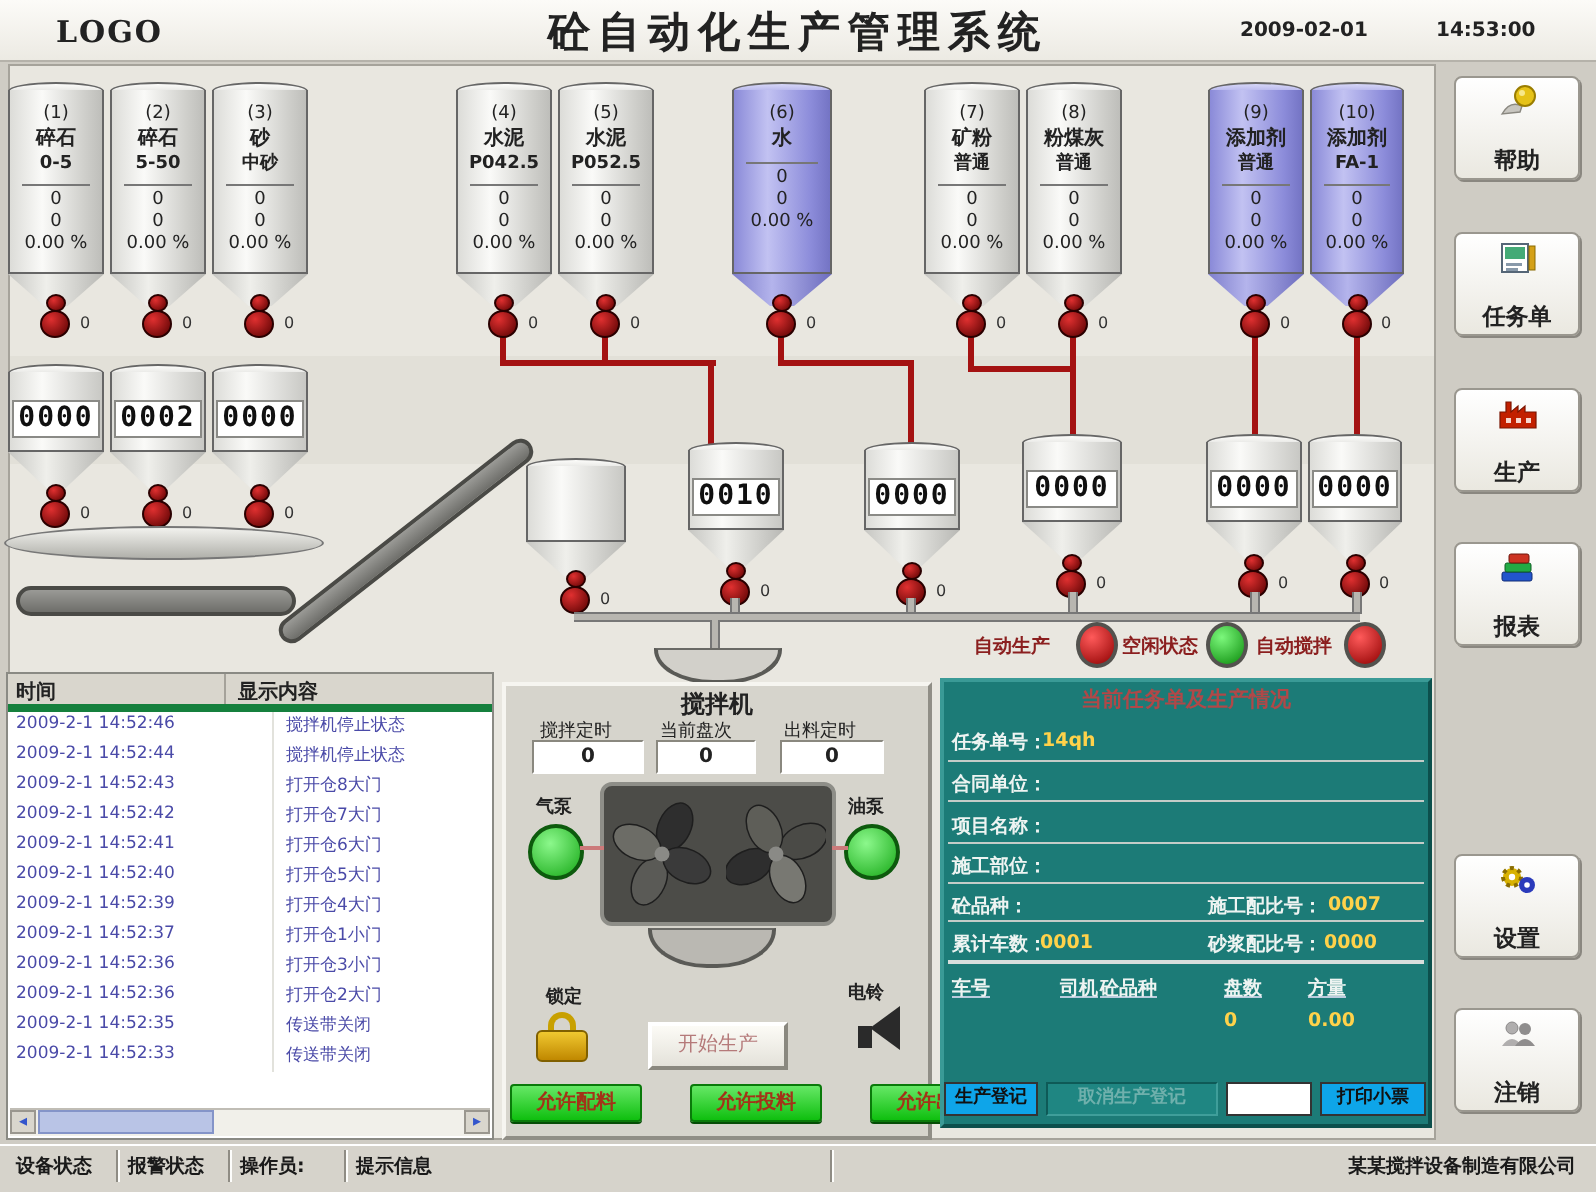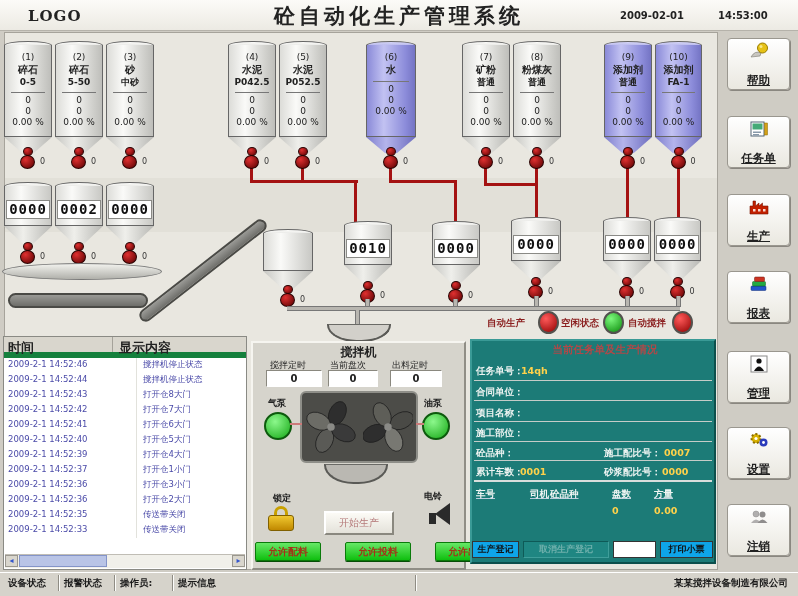--- a/index.html
+++ b/index.html
@@ -8,21 +8,21 @@
   
   #hdr{position:absolute;left:0;top:0;width:798px;height:30px;background:linear-gradient(#fcfbf8,#eceae3);border-bottom:1px solid #b5b2aa;}
   .logo{position:absolute;left:28px;top:7px;font:bold 15px "DejaVu Serif",serif;letter-spacing:1px;}
   .title{position:absolute;left:50%;top:2px;transform:translateX(-50%);font:bold 21px "DejaVu Serif",serif;letter-spacing:4px;white-space:nowrap;}
   .hdate{position:absolute;left:620px;top:10px;font:bold 10px "DejaVu Sans",sans-serif;}
   .htime{position:absolute;left:718px;top:10px;font:bold 10px "DejaVu Sans",sans-serif;}
   
   #main{position:absolute;left:4px;top:32px;width:714px;height:538px;background:#e9e7e0;border:1px solid #a6a39b;box-sizing:border-box;}
   .band{position:absolute;left:5px;top:178px;width:712px;height:54px;background:#e2e0d8;}
   
-  .sbtn{position:absolute;left:727px;width:63px;height:52px;background:linear-gradient(#ffffff,#eae8e0);border:1px solid #9a978f;border-radius:4px;box-shadow:1px 1px 0 #8a8780;display:flex;flex-direction:column;align-items:center;justify-content:center;gap:12px;cursor:pointer;box-sizing:border-box;text-decoration:underline;}
+  .sbtn{position:absolute;left:727px;width:63px;height:52px;background:linear-gradient(#ffffff,#eae8e0);border:1px solid #9a978f;border-radius:4px;box-shadow:1px 1px 0 #8a8780;display:flex;flex-direction:column;align-items:center;justify-content:center;gap:12px;cursor:pointer;box-sizing:border-box;}
   .sbtn svg{width:24px;height:20px;}
   .sbtn .lbl{font-size:11.5px;font-weight:bold;color:#222;}
   
   .silo{position:absolute;width:48px;}
   .scap{position:absolute;left:0;top:-4px;width:100%;height:9px;border:1px solid #666;border-radius:50%;background:linear-gradient(#fcfcfa,#d4d4d0);box-sizing:border-box;}
   .blue .scap{background:linear-gradient(#d6d6f8,#9a9ae0);}
   .sbody{position:relative;width:100%;height:92px;border:1px solid #666;border-top:none;box-sizing:border-box;display:flex;flex-direction:column;align-items:center;padding-top:7px;text-align:center;}
   .gray .sbody{background:linear-gradient(90deg,#dcdcd8,#fafaf8 35%,#d0d0cc 80%,#bebeba);}
   .blue .sbody{background:linear-gradient(90deg,#8a8ad8,#c2c2f2 35%,#8c8cda 80%,#7474c4);}
   .s-num{font-size:9px;line-height:11px;}
@@ -51,21 +51,21 @@
   .bowl{position:absolute;background:#d2d0ca;border:2px solid #5a5a56;border-top:1px solid #6a6a66;border-radius:0 0 46% 46%/0 0 95% 95%;box-sizing:border-box;}
   .pan{position:absolute;left:2px;top:263px;width:160px;height:17px;background:linear-gradient(#f2f2ee,#b0b0aa);border:1px solid #777;border-radius:50%;box-sizing:border-box;}
   .belt{position:absolute;background:linear-gradient(#9a9a96,#6e6e6a);border:2px solid #4a4a46;border-radius:8px;box-sizing:border-box;}
   
   .lamp{position:absolute;width:17px;height:19px;border-radius:50%;border:2px solid #53524e;box-sizing:content-box;}
   .lamp.red{background:radial-gradient(circle at 35% 30%,#ff5a5a,#8e0000);}
   .lamp.green{background:radial-gradient(circle at 35% 30%,#7cf87c,#0a8a0a);}
   .lamplbl{position:absolute;font-size:9.5px;font-weight:bold;color:#8b1f1f;white-space:nowrap;}
   
   .logp{position:absolute;left:3px;top:336px;width:244px;height:234px;background:#fff;border:1px solid #8a8a84;box-sizing:border-box;}
-  .loghead{display:flex;height:15px;background:#d9d6cd;border-bottom:6px solid #15803d;font-size:13px;font-weight:bold;color:#222;}
+  .loghead{display:flex;height:15px;background:#d9d6cd;border-bottom:4px solid #15803d;font-size:10px;font-weight:bold;color:#222;}
   .lh1{width:109px;border-right:1px solid #a5a29a;padding:2px 0 0 4px;box-sizing:border-box;}
   .lh2{flex:1;padding:2px 0 0 6px;}
   .lrow{display:flex;height:15px;font-size:8.5px;color:#4a4aa8;}
   .lc1{width:133px;padding:1px 0 0 4px;box-sizing:border-box;border-right:1px solid #e2e2dc;white-space:nowrap;overflow:hidden;}
   .lc2{flex:1;padding:1px 0 0 6px;white-space:nowrap;overflow:hidden;}
   .sbtrack{position:absolute;left:1px;right:1px;bottom:1px;height:13px;background:#f1f0ea;border-top:1px solid #c0bdb5;}
   .sbarrow{position:absolute;top:0;width:13px;height:12px;background:#d9d6cd;border:1px solid #9a978f;color:#3355cc;font-size:8px;line-height:10px;text-align:center;box-sizing:border-box;cursor:pointer;}
   .sbthumb{position:absolute;left:14px;top:0;width:88px;height:12px;background:#b9c4e6;border:1px solid #8494c8;box-sizing:border-box;cursor:pointer;}
   
   .mixp{position:absolute;left:251px;top:341px;width:215px;height:229px;background:#d6d4cc;border:2px solid;border-color:#f6f5f0 #908e86 #908e86 #f6f5f0;box-sizing:border-box;}
@@ -78,21 +78,21 @@
   .lockwrap{position:absolute;left:266px;top:506px;width:30px;}
   .shackle{width:14px;height:9px;border:3px solid #c8a000;border-bottom:none;border-radius:8px 8px 0 0;margin:0 auto;box-sizing:border-box;}
   .lockbody{width:26px;height:16px;background:linear-gradient(#f0c830,#c08800);border:1px solid #806000;border-radius:3px;margin:0 auto;box-sizing:border-box;}
   .startbtn{position:absolute;left:324px;top:511px;width:70px;height:24px;background:linear-gradient(#fcfbf6,#e4e2da);border:2px solid;border-color:#fff #8a887f #8a887f #fff;font-size:10px;color:#b57a7a;text-align:center;line-height:20px;box-sizing:border-box;cursor:pointer;}
   .spkbox{position:absolute;left:429px;top:513px;width:7px;height:11px;background:#2a2a2a;}
   .spkhorn{position:absolute;left:435px;top:503px;width:0;height:0;border-top:11px solid transparent;border-bottom:11px solid transparent;border-right:15px solid #2a2a2a;}
   .permits{position:absolute;left:255px;top:542px;display:flex;gap:24px;}
   .pbtn{width:66px;height:19px;background:linear-gradient(#66e866,#0fbf0f);border:1px solid #0a7a0a;border-radius:2px;box-shadow:0 1px 0 #064d06;font-size:10px;font-weight:bold;color:#a33318;text-align:center;line-height:17px;box-sizing:border-box;cursor:pointer;}
   
   .teal{position:absolute;left:470px;top:339px;width:246px;height:225px;background:#1c7b77;border:2px solid;border-color:#3a9a96 #0c4f4c #0c4f4c #3a9a96;box-sizing:border-box;}
-  .ttitle{position:absolute;left:470px;top:343px;width:246px;text-align:center;font-size:10.5px;font-weight:bold;color:#b04848;padding-left:12px;}
+  .ttitle{position:absolute;left:470px;top:343px;width:246px;text-align:center;font-size:10.5px;font-weight:bold;color:#b04848;}
   .tlabel{position:absolute;font-size:9.5px;font-weight:bold;color:#eef4f2;white-space:nowrap;}
   .tvalue{position:absolute;font-size:9.5px;font-weight:bold;color:#ffd24a;white-space:nowrap;}
   .tline{position:absolute;left:474px;width:238px;border-top:1px solid #c4ccc8;}
   .thead,.trow{position:absolute;left:476px;display:flex;font-size:9.5px;font-weight:bold;}
   .thead{top:488px;color:#eef4f2;}
   .trow{top:505px;color:#ffd24a;}
   .thead span{text-decoration:underline;}
   .thead span,.trow span{display:inline-block;text-decoration-color:#bcd;}
   .thead span:nth-child(1),.trow span:nth-child(1){width:54px;}
   .thead span:nth-child(2),.trow span:nth-child(2){width:20px;}
@@ -594,28 +594,20 @@
     <span class="lbl">生产</span>
   </div>
   <div class="sbtn" style="top:271px;">
     <svg viewBox="0 0 22 20">
         <rect x="3" y="12" width="15" height="4.5" rx="1" fill="#2255cc" stroke="#112c77" stroke-width="0.5"></rect>
         <rect x="4.5" y="7.5" width="13" height="4.5" rx="1" fill="#22aa44" stroke="#0e5f22" stroke-width="0.5"></rect>
         <rect x="6.5" y="3" width="10" height="4.5" rx="1" fill="#cc3322" stroke="#6f170d" stroke-width="0.5"></rect>
       </svg>
     <span class="lbl">报表</span>
   </div>
-  <div class="sbtn" style="top:351px;">
-    <svg viewBox="0 0 22 20">
-        <rect x="3" y="2" width="16" height="16" fill="#fff" stroke="#888"></rect>
-        <circle cx="11" cy="7" r="2.6" fill="#111"></circle>
-        <path d="M6 17 q5-9 10 0 z" fill="#111"></path>
-      </svg>
-    <span class="lbl">管理</span>
-  </div>
   <div class="sbtn" style="top:427px;">
     <svg viewBox="0 0 22 20">
         <circle cx="8" cy="8.5" r="4.5" fill="#d9b200" stroke="#8a6d00" stroke-width="2" stroke-dasharray="2 2"></circle>
         <circle cx="8" cy="8.5" r="1.6" fill="#fff"></circle>
         <circle cx="15.5" cy="12.5" r="4" fill="#2b3bbb" stro="" ke="#10207a" stroke-width="2" stroke-dasharray="2 2"></circle>
         <circle cx="15.5" cy="12.5" r="1.4" fill="#fff"></circle>
       </svg>
     <span class="lbl">设置</span>
   </div>
   <div class="sbtn" style="top:504px;">

